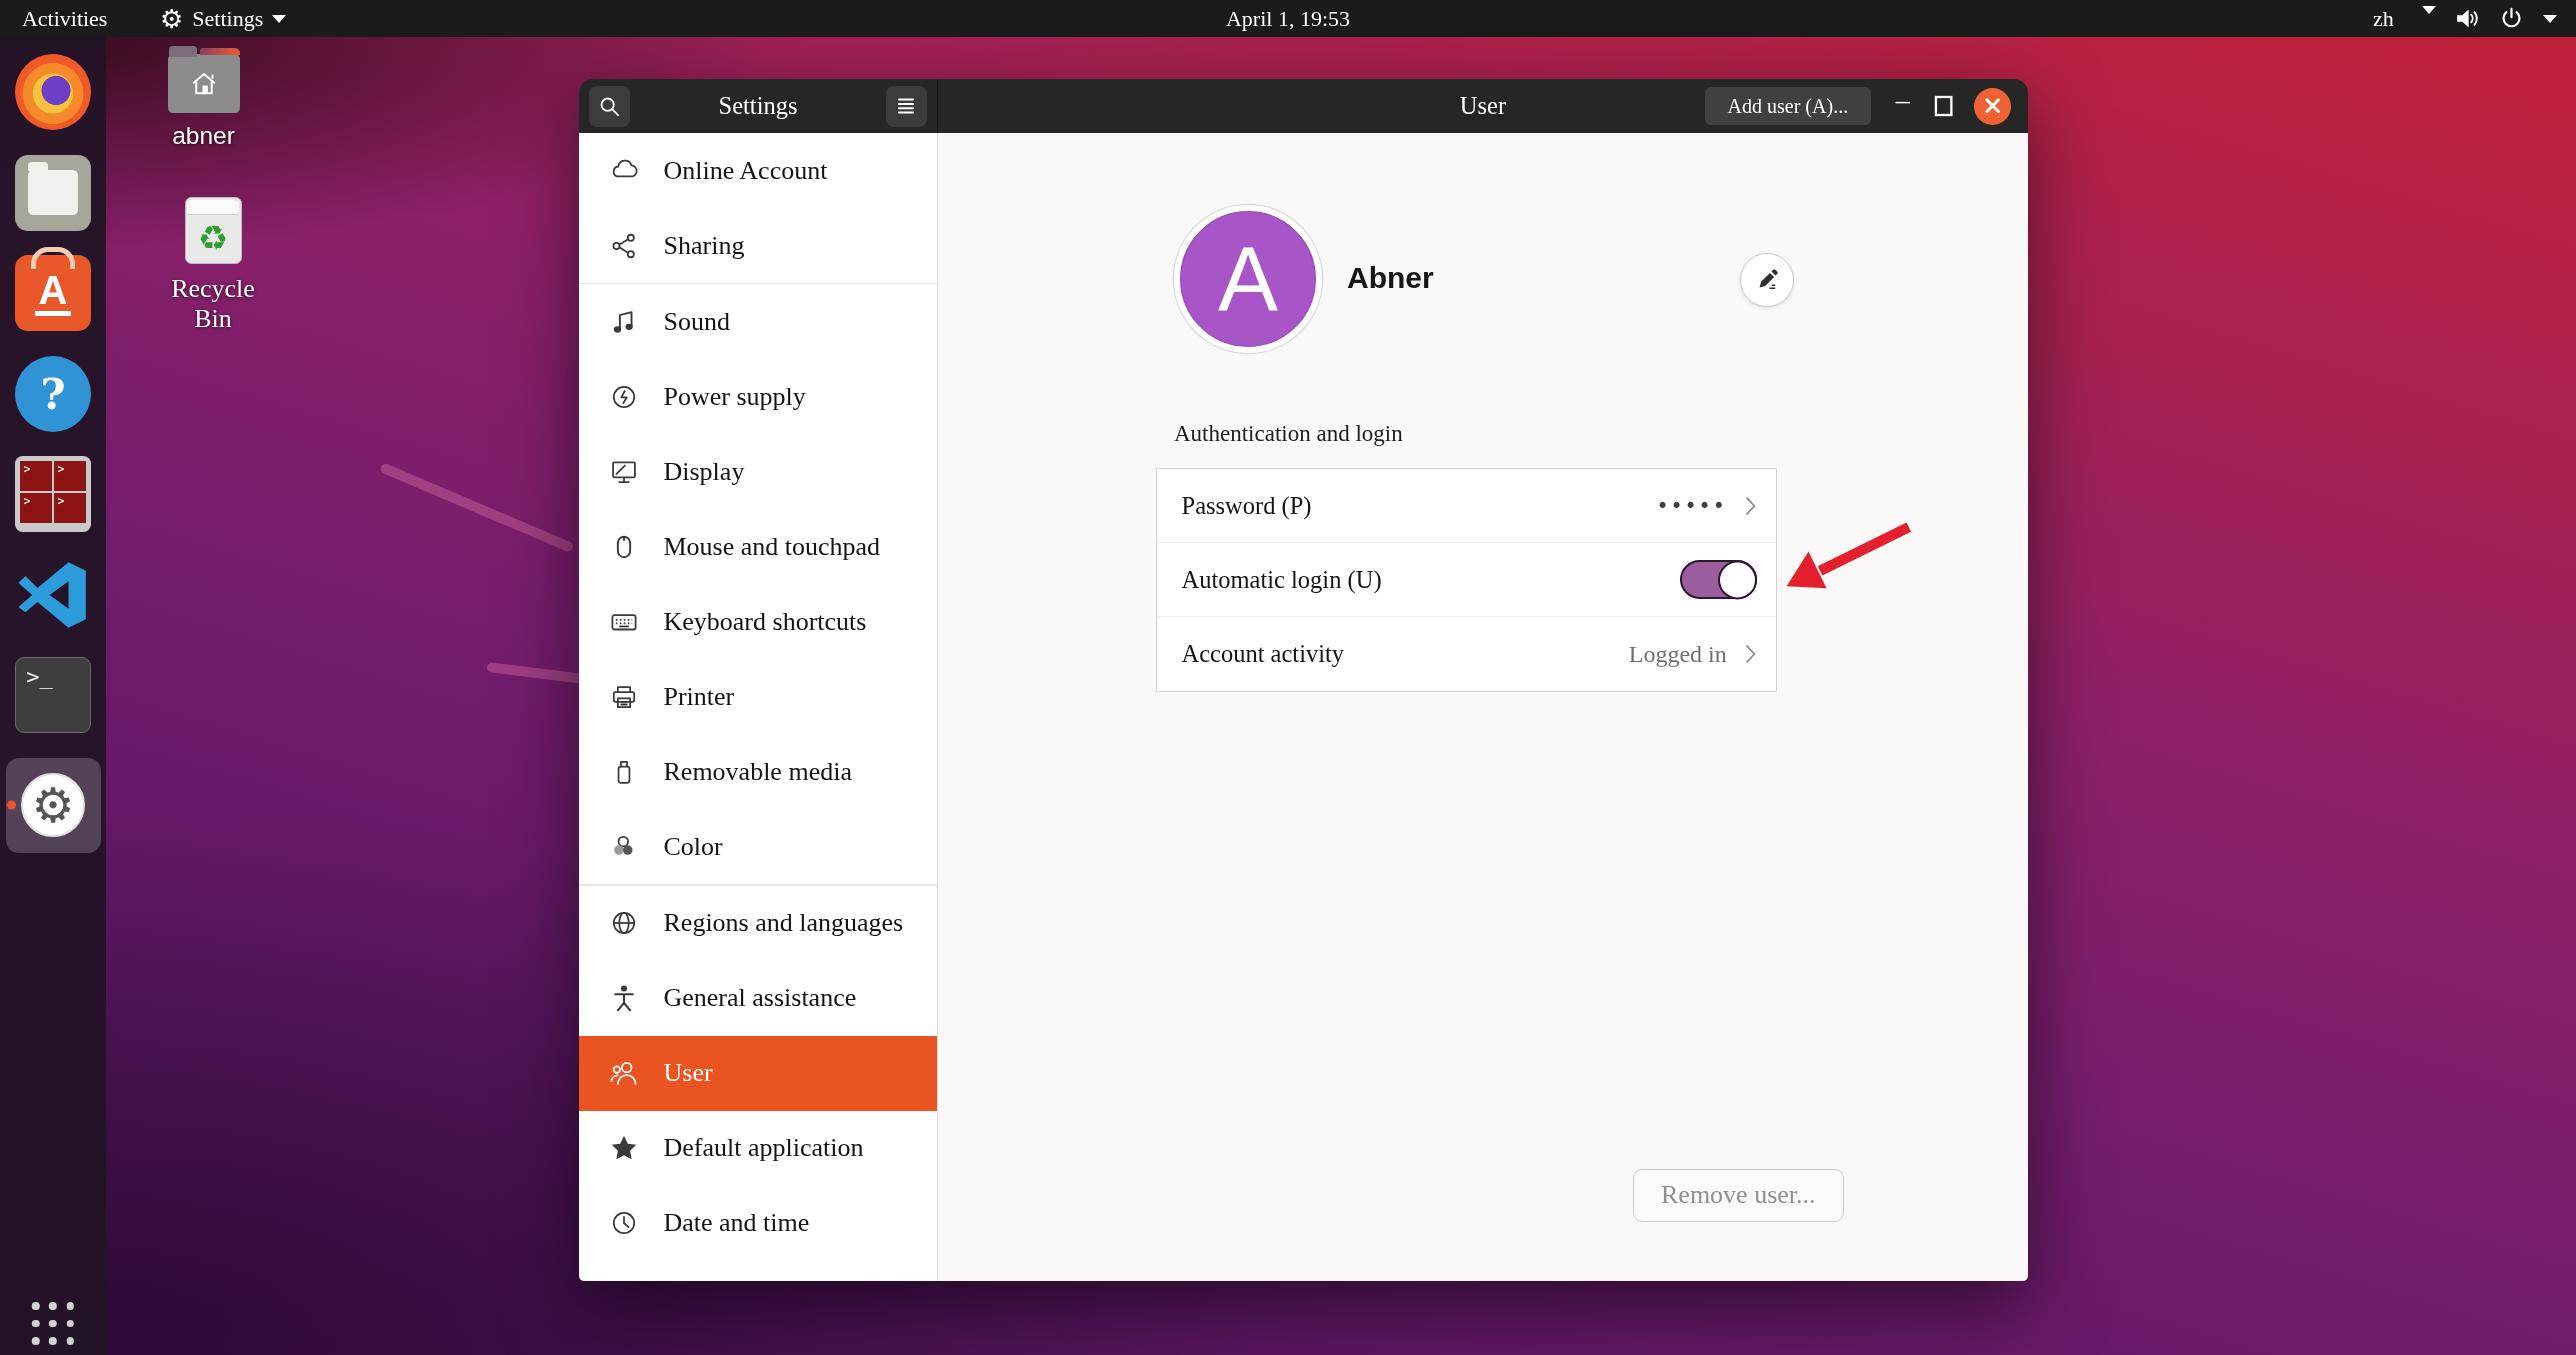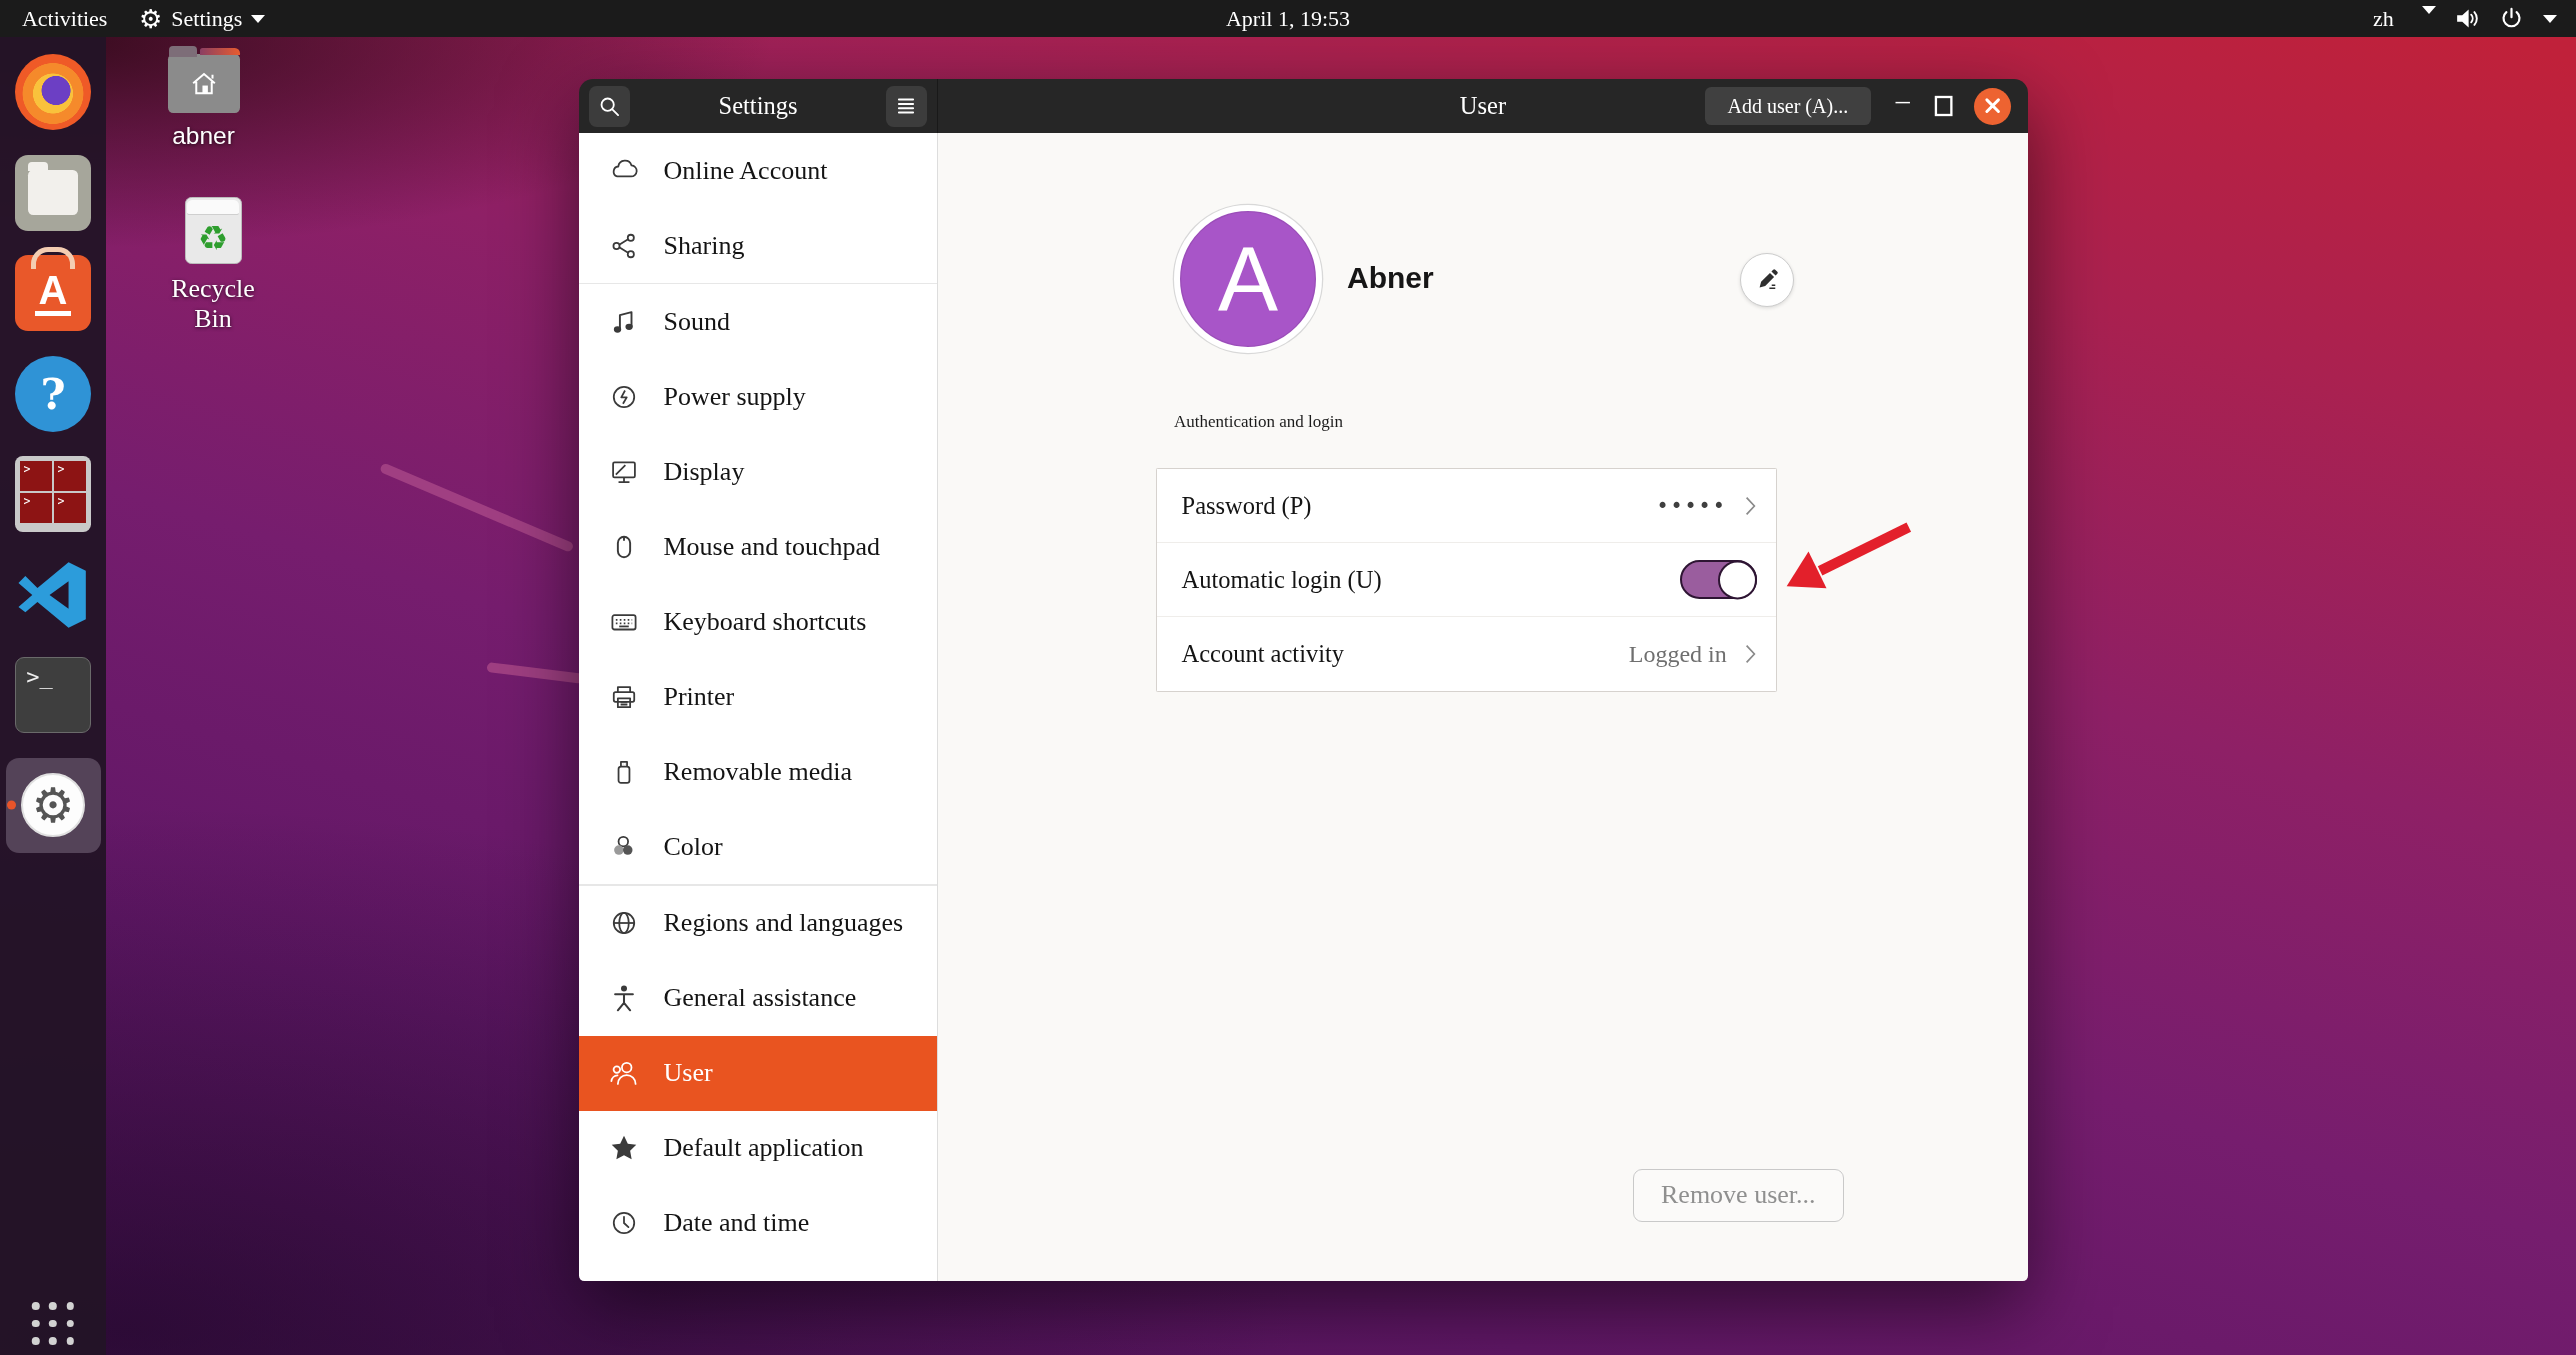--- a/index.html
+++ b/index.html
@@ -20,21 +20,21 @@
   .wp-line { position:absolute; height:10.3px; background:#a54485; border-radius:5.2px; opacity:.88; transform-origin:left center; }
   .wp-line1 { left:381px; top:462px; width:208px; transform:rotate(23deg); }
   .wp-line2 { left:487px; top:662px; width:97px; transform:rotate(7deg); }
 
   
   .topbar {
     position:absolute; left:0; top:0; width:2576px; height:37px; z-index:6;
     background:#1b1b1b; color:#fff; display:flex; align-items:center;
     font-size:22px; padding:0 19.3px;
   }
-  .tb-left { display:flex; align-items:center; gap:6px; }
+  .tb-left { display:flex; align-items:center; gap:27px; }
   .tb-activities { padding:0 2.6px; }
   .tb-appmenu { display:flex; align-items:center; gap:9px; margin-left:23px; }
   .gear-glyph { font-family:"DejaVu Sans", sans-serif; font-size:26px; line-height:1; }
   .caret { width:0; height:0; border-left:7px solid transparent; border-right:7px solid transparent; border-top:8.4px solid #fff; display:inline-block; }
   .tb-clock { position:absolute; left:50%; transform:translateX(-50%); top:0; height:37px; display:flex; align-items:center; }
   .tb-right { margin-left:auto; display:flex; align-items:center; gap:19.3px; }
   .tb-right svg { display:block; }
 
   
   .dock {
@@ -116,21 +116,21 @@
   .side-divider { height:1.3px; background:#e7e7e7; }
 
   .main { flex:1; background:#faf9f7; position:relative; }
   .avatar { position:absolute; left:236px; top:72px; width:148px; height:148px; border-radius:50%;
     background:#a855c8; border:6.4px solid #fff; box-shadow:0 0 0 1.3px #d8d8d8, inset 0 0 0 1.3px rgba(0,0,0,.08);
     display:flex; align-items:center; justify-content:center; }
   .avatar-letter { color:#fff; font-family:"Liberation Sans", sans-serif; font-size:90px; font-weight:300; line-height:1; }
   .user-name { position:absolute; left:409px; top:128px; font-family:"Liberation Sans", sans-serif; font-weight:bold; font-size:30px; color:#161616; }
   .edit-btn { position:absolute; left:802px; top:120px; width:54px; height:54px; border-radius:50%;
     background:#fff; border:1.3px solid #ccc; box-shadow:0 1.3px 3.9px rgba(0,0,0,.12); display:flex; align-items:center; justify-content:center; }
-  .section-title { position:absolute; left:236px; top:279px; font-size:17px; color:#1c1c1c; }
+  .section-title { position:absolute; left:236px; top:288px; font-size:23px; color:#1c1c1c; }
   .card { position:absolute; left:218px; top:335px; width:621px; background:#fff; border:1.3px solid #d6d2ce; border-radius:1.3px; }
   .row { height:74px; display:flex; align-items:center; padding:0 19.3px 0 24.5px; border-bottom:1.3px solid #efedea; font-size:24.5px; color:#141414; }
   .row:last-child { border-bottom:none;gap:38px; }
   .row-right { margin-left:auto; display:flex; align-items:center; gap:17px; }
   .dots { font-family:"DejaVu Sans", sans-serif; font-size:20.6px; letter-spacing:1.9px; color:#3f3f3f; }
   .muted { color:#6f6f6f; font-size:24px; }
   .toggle { width:77px; height:39px; border-radius:20.6px; background:#9a5d9e; border:2.6px solid #2e1533; position:relative; }
   .toggle-knob { position:absolute; right:-1.9px; top:50%; transform:translateY(-50%); width:39px; height:39px; border-radius:50%; background:#fff; border:2.6px solid #2e1533; }
   .remove-btn { position:absolute; left:695px; top:1036px; padding:10.3px 27px; font-family:"Liberation Serif", serif;
     font-size:26px; color:#8f8f8f; background:#fbfaf9; border:1.9px solid #c9c9c9; border-radius:9px; }

